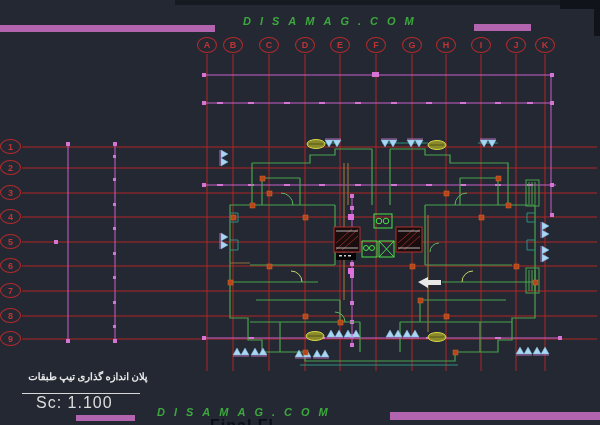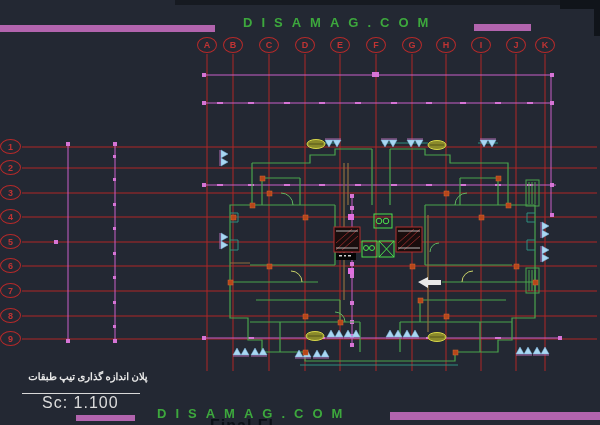--- a/index.html
+++ b/index.html
@@ -5,43 +5,43 @@
   html,body{margin:0;padding:0;background:#0c0e13;}
   .canvas{
     position:relative;width:600px;height:425px;overflow:hidden;
     background:#232833;
     font-family:"Liberation Sans", sans-serif;
   }
   
   .bar{position:absolute;background:#b264ae;}
   
   .watermark{
-    position:absolute;color:#3da83d;font-weight:bold;font-size:13px;
-    letter-spacing:9px;white-space:nowrap;
+    position:absolute;color:#3da83d;font-weight:bold;font-size:11px;
+    letter-spacing:9px;white-space:nowrap;font-style:italic;
   }
   
   .col-bubble{
     position:absolute;width:20px;height:16px;border:1px solid #b52a2a;border-radius:50%;
     color:#c03434;font-size:9px;font-weight:bold;text-align:center;line-height:15px;
     box-sizing:border-box;background:transparent;
   }
   .row-bubble{
     position:absolute;width:21px;height:15px;border:1px solid #b52a2a;border-radius:50%;
     color:#c03434;font-size:9px;font-weight:bold;text-align:center;line-height:14px;
     box-sizing:border-box;
   }
   
   .fa-title{
     position:absolute;left:18px;top:371px;width:140px;text-align:center;
     color:#e8e8e8;font-size:10px;font-weight:bold;direction:rtl;
     font-family:Liberation Serif, serif;white-space:nowrap;
   }
   .title-underline{position:absolute;left:22px;top:393px;width:118px;height:1px;background:#d8d8d8;}
   .scale-label{
-    position:absolute;left:42px;top:394px;color:#dcdcdc;font-size:16px;letter-spacing:1px;
+    position:absolute;left:36px;top:394px;color:#dcdcdc;font-size:16px;letter-spacing:1px;
   }
   .partial-caption{
     position:absolute;left:210px;top:417px;color:#0c1118;font-size:16px;font-weight:bold;
     letter-spacing:1px;
   }
   svg{position:absolute;left:0;top:0;}
 </style>
 </head>
 <body>
 

